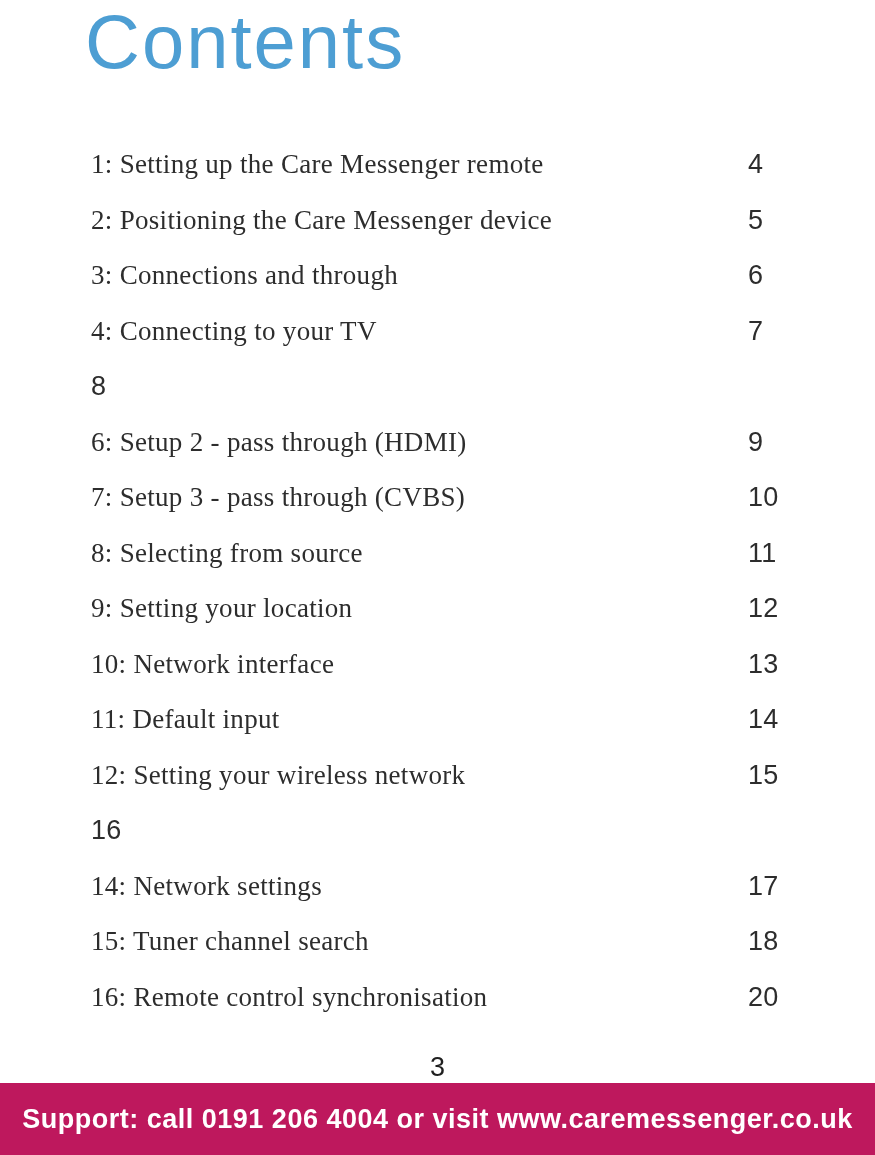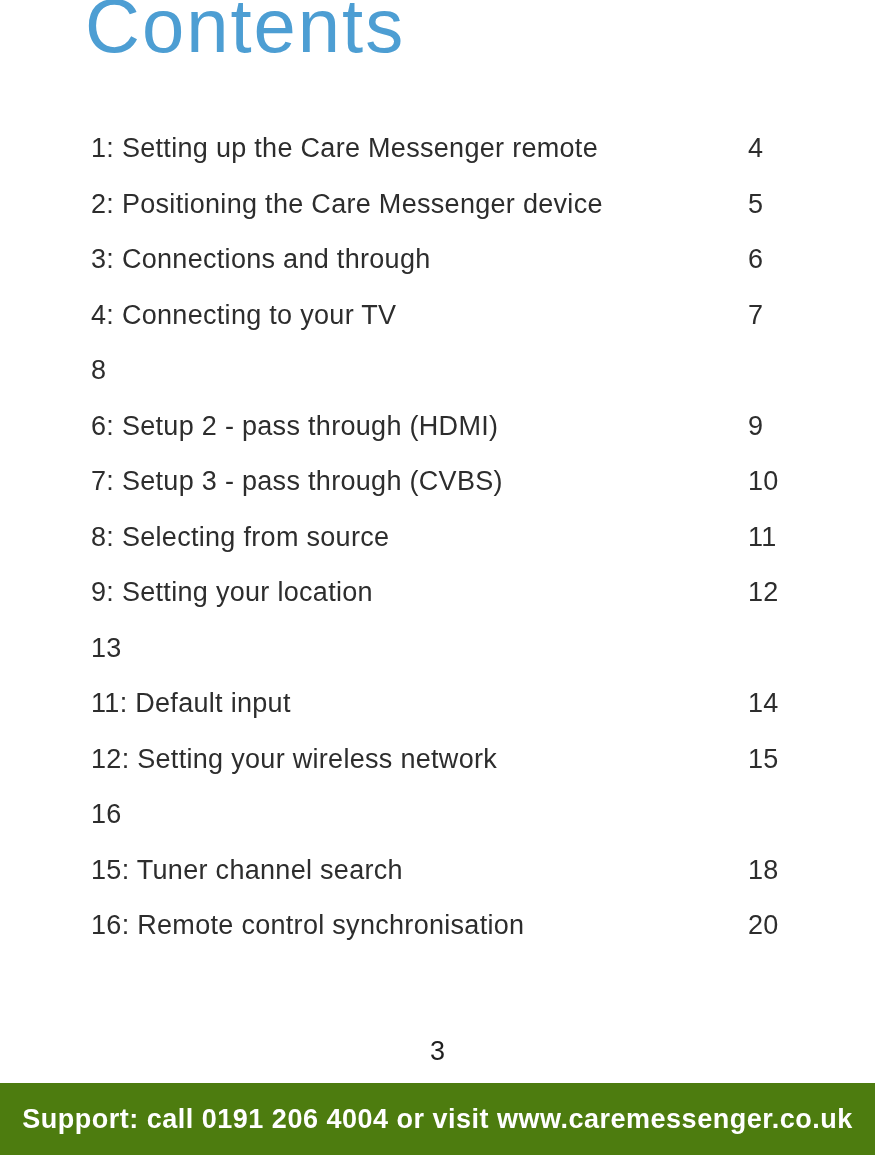--- a/index.html
+++ b/index.html
@@ -9,20 +9,21 @@
     height: 1155px;
     position: relative;
     overflow: hidden;
     font-family: "Liberation Sans", sans-serif;
     color: #2d2d2d;
   }
   .page {
     position: absolute;
     inset: 0;
     background: #ffffff;
+    margin-top: 16px;
   }
   .title {
     position: absolute;
     left: 85px;
     top: -12px;
     font-size: 76px;
     line-height: 1.0;
     font-weight: 400;
     letter-spacing: 2px;
     color: #4d9ed3;
@@ -39,20 +40,21 @@
     height: 55.5px;
     padding-left: 91px;
     font-size: 27px;
     letter-spacing: 0.3px;
     color: #2d2d2d;
   }
   .toc-label {
     width: 657px;
     flex: 0 0 657px;
     white-space: nowrap;
+    font-family: Liberation Serif, serif;
   }
   .toc-page {
     flex: 0 0 80px;
     text-align: left;
     white-space: nowrap;
   }
   .page-number {
     position: absolute;
     left: 0;
     top: 1036px;
@@ -60,21 +62,21 @@
     text-align: center;
     font-size: 27px;
     color: #1f1f1f;
   }
   .footer-bar {
     position: absolute;
     left: 0;
     bottom: 0;
     width: 875px;
     height: 72px;
-    background: #4d7c0f;
+    background: #be185d;
     display: flex;
     align-items: center;
     justify-content: center;
   }
   .footer-text {
     color: #ffffff;
     font-size: 27px;
     font-weight: 700;
     letter-spacing: 0.5px;
     white-space: nowrap;
@@ -117,32 +119,37 @@
     </div>
     <div class="toc-row">
       <span class="toc-label">8: Selecting from source</span>
       <span class="toc-page">11</span>
     </div>
     <div class="toc-row">
       <span class="toc-label">9: Setting your location</span>
       <span class="toc-page">12</span>
     </div>
     <div class="toc-row">
+      <span class="toc-label">10: Network interface</span>
       <span class="toc-page">13</span>
     </div>
     <div class="toc-row">
       <span class="toc-label">11: Default input</span>
       <span class="toc-page">14</span>
     </div>
     <div class="toc-row">
       <span class="toc-label">12: Setting your wireless network</span>
       <span class="toc-page">15</span>
     </div>
     <div class="toc-row">
       <span class="toc-page">16</span>
+    </div>
+    <div class="toc-row">
+      <span class="toc-label">14: Network settings</span>
+      <span class="toc-page">17</span>
     </div>
     <div class="toc-row">
       <span class="toc-label">15: Tuner channel search</span>
       <span class="toc-page">18</span>
     </div>
     <div class="toc-row">
       <span class="toc-label">16: Remote control synchronisation</span>
       <span class="toc-page">20</span>
     </div>
   </div>

